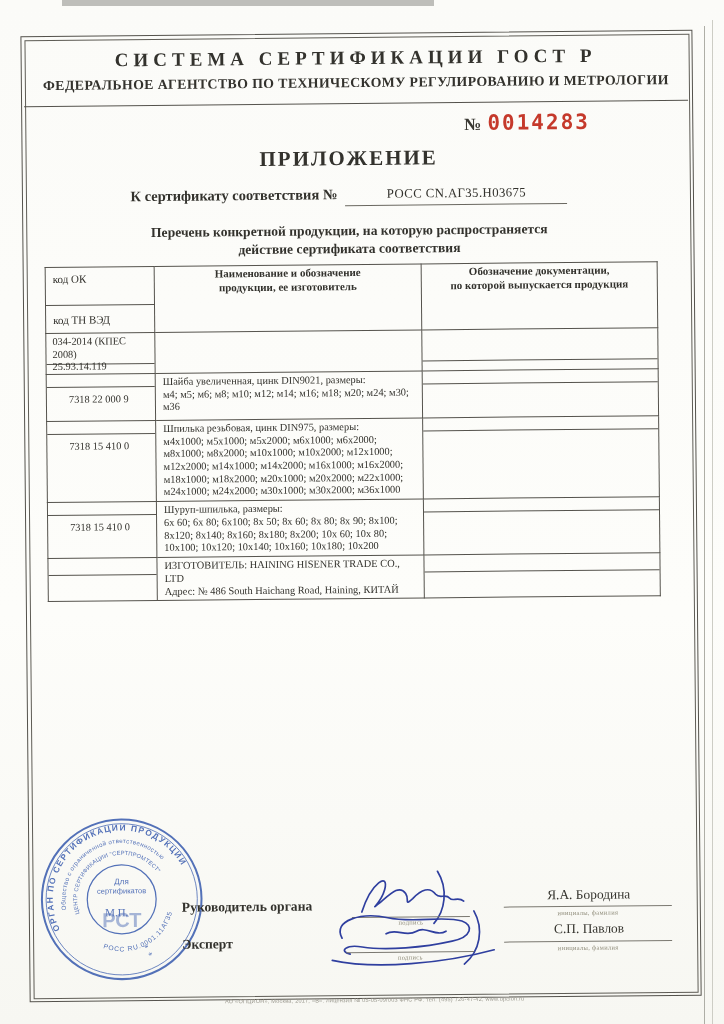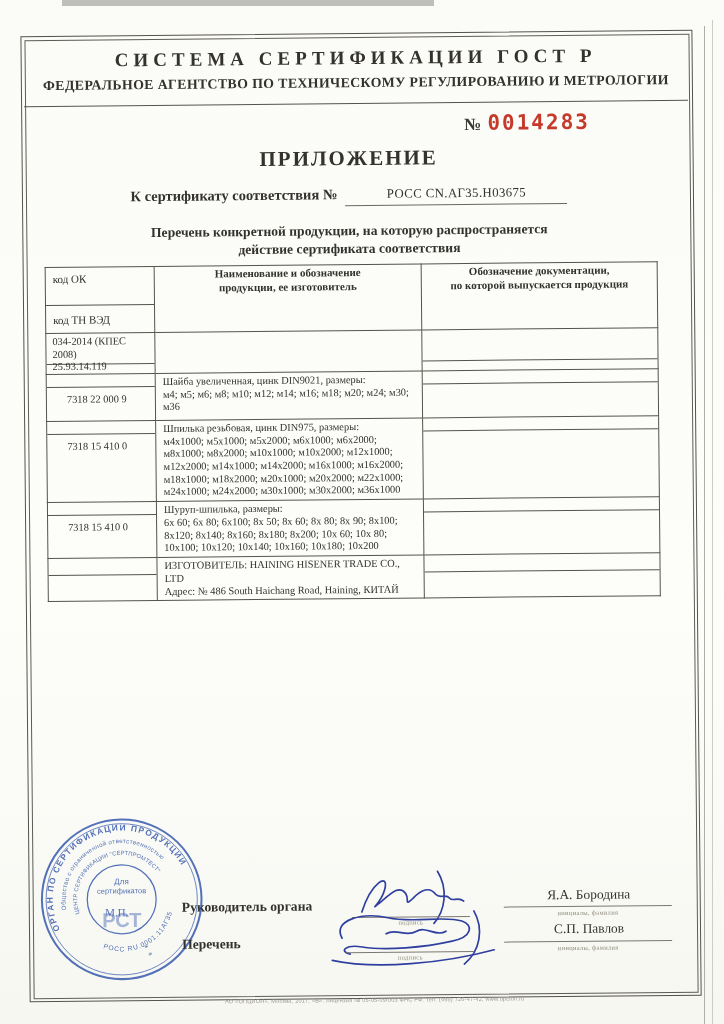--- a/index.html
+++ b/index.html
@@ -40,21 +40,21 @@
   table.prod-table td{border:1px solid #55534d;vertical-align:top;padding:0;font-size:10.4px;line-height:1.22;color:#33322d;}
   td.hdr-c1{width:108px;}
   td.hdr-c2{width:266px;}
   td.hdr-c3{width:235px;}
   .hdr-c1 .hdr-top{height:32px;border-bottom:1px solid #55534d;padding:5px 0 0 7px;font-size:11px;}
   .hdr-c1 .hdr-bot{padding:8px 0 0 7px;font-size:11px;}
   .hdr-center{display:flex;align-items:center;justify-content:center;height:100%;text-align:center;font-weight:bold;font-size:11px;white-space:pre-line;line-height:1.3;}
   .sub-top{height:28px;border-bottom:1px solid #55534d;padding:2px 4px 0 6px;white-space:pre-line;}
   .sub-strip{height:12px;border-bottom:1px solid #55534d;}
   .sub-stripE{height:16px;border-bottom:1px solid #55534d;}
-  .sub-code{padding:6px 4px 0 20px;}
+  .sub-code{padding:6px 4px 0 10px;margin-left:12px;}
   .prod-cell{padding:2px 4px 2px 7px !important;white-space:pre-line;}
 
   .stamp{position:absolute;left:34px;top:813px;width:168px;height:168px;opacity:.88;}
   .stamp svg{display:block;}
 
   .sig-role{position:absolute;font-size:13.6px;font-weight:bold;color:#33322d;white-space:nowrap;}
   .sig-line{position:absolute;border-top:1px solid #7a7870;}
   .sig-caption{position:absolute;font-size:6.5px;color:#93907f;text-align:center;letter-spacing:.3px;}
   .sig-name{position:absolute;font-size:13.4px;color:#35342e;text-align:center;}
   .sig-svg{position:absolute;}
@@ -216,21 +216,21 @@
         <path d="M10,44 C20,14 38,4 33,22 C29,36 16,44 28,35 C40,25 48,17 54,26 C58,32 52,39 61,31 C70,22 78,19 84,27 C88,32 94,26 98,31 C101,35 106,29 112,34"></path>
         <path d="M86,4 C97,22 93,44 82,56"></path>
       </g>
     </svg>
     <div class="sig-line" style="left:348px;top:917px;width:118px;"></div>
     <div class="sig-caption" style="left:348px;top:919px;width:118px;">подпись</div>
     <div class="sig-name" style="left:505px;top:889px;width:160px;">Я.А. Бородина</div>
     <div class="sig-line" style="left:500px;top:908px;width:168px;"></div>
     <div class="sig-caption" style="left:500px;top:911px;width:168px;">инициалы, фамилия</div>
 
-    <div class="sig-role" style="left:178px;top:935px;">Перечень</div>
+    <div class="sig-role" style="left:178px;top:935px;">Эксперт</div>
     <svg class="sig-svg" style="left:322px;top:908px;" width="175" height="62" viewBox="0 0 175 62">
       <g fill="none" stroke="#2f3f9f" stroke-width="1.7" stroke-linecap="round">
         <path d="M16,30 C6,12 36,4 62,10 C88,16 118,8 136,14 C148,18 146,30 126,34 C98,40 60,43 36,39 C20,36 12,43 24,46"></path>
         <path d="M60,26 C70,20 80,30 90,24 C100,18 110,30 120,24"></path>
         <path d="M148,4 C158,22 154,44 138,57"></path>
         <path d="M6,52 C50,62 118,56 168,43"></path>
       </g>
     </svg>
     <div class="sig-line" style="left:342px;top:952px;width:128px;"></div>
     <div class="sig-caption" style="left:342px;top:954px;width:128px;">подпись</div>

